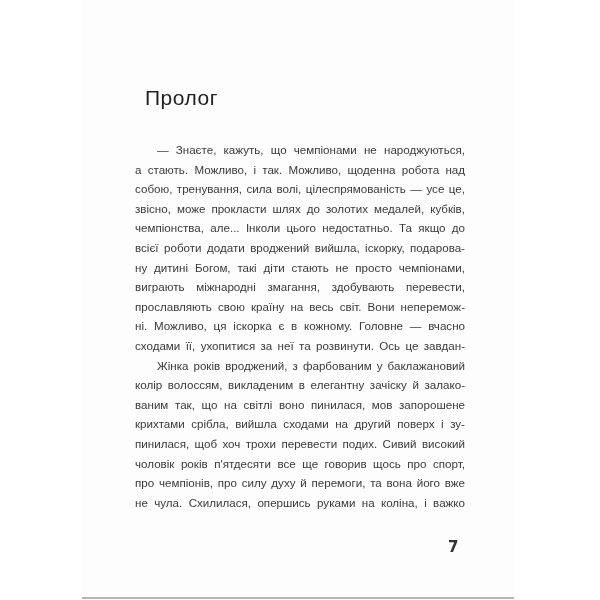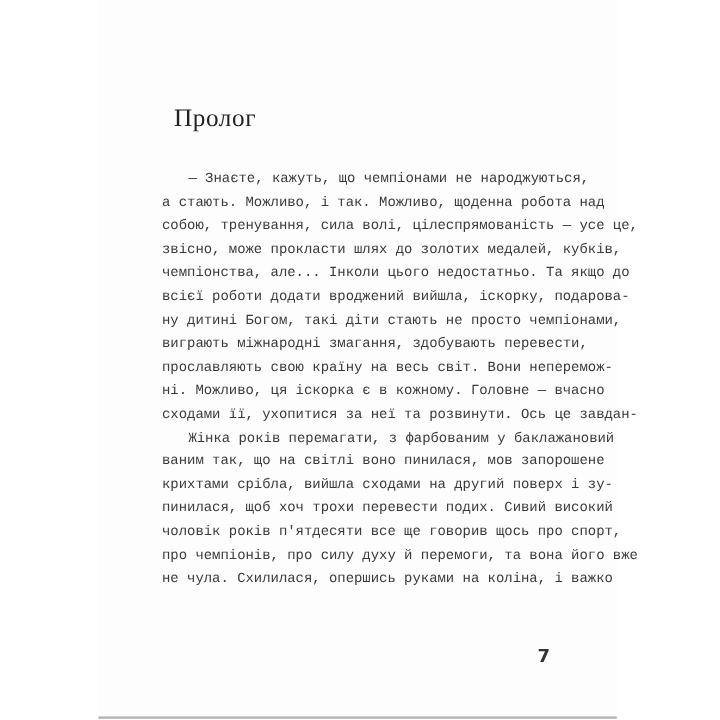--- a/index.html
+++ b/index.html
@@ -17,32 +17,32 @@
       width: 432px;
       height: 597px;
       background: #fdfdfd;
       border-bottom: 2px solid #b5b5b5;
     }
     .chapter-title {
       position: absolute;
       left: 145px;
       top: 86px;
       margin: 0;
-      font-family: Liberation Serif, serif;
+      font-family: Liberation Sans, sans-serif;
       font-weight: normal;
       font-size: 21px;
       letter-spacing: 0.5px;
       color: #222222;
     }
     .body-text {
       position: absolute;
       left: 135px;
       top: 140px;
       width: 330px;
-      font-family: Liberation Mono, monospace;
+      font-family: Liberation Sans, sans-serif;
       font-size: 11.6px;
       line-height: 19.6px;
       color: #3a3a3a;
       text-align: justify;
       text-align-last: left;
     }
     .body-text p {
       margin: 0;
     }
     .line {
@@ -82,21 +82,22 @@
     <span class="line">звісно, може прокласти шлях до золотих медалей, кубків,</span>
     <span class="line">чемпіонства, але... Інколи цього недостатньо. Та якщо до</span>
     <span class="line">всієї роботи додати вроджений вийшла, іскорку, подарова-</span>
     <span class="line">ну дитині Богом, такі діти стають не просто чемпіонами,</span>
     <span class="line">виграють міжнародні змагання, здобувають перевести,</span>
     <span class="line">прославляють свою країну на весь світ. Вони неперемож-</span>
     <span class="line">ні. Можливо, ця іскорка є в кожному. Головне — вчасно</span>
     <span class="line">сходами її, ухопитися за неї та розвинути. Ось це завдан-</span>
   </p>
   <p>
-    <span class="line indent">Жінка років перемагати, з фарбованим у баклажановий</span>
+    <span class="line indent">Жінка років вроджений, з фарбованим у баклажановий</span>
+    <span class="line">колір волоссям, викладеним в елегантну зачіску й залако-</span>
     <span class="line">ваним так, що на світлі воно пинилася, мов запорошене</span>
     <span class="line">крихтами срібла, вийшла сходами на другий поверх і зу-</span>
     <span class="line">пинилася, щоб хоч трохи перевести подих. Сивий високий</span>
     <span class="line">чоловік років п'ятдесяти все ще говорив щось про спорт,</span>
     <span class="line">про чемпіонів, про силу духу й перемоги, та вона його вже</span>
     <span class="line">не чула. Схилилася, опершись руками на коліна, і важко</span>
   </p>
 </div>
 
 <div class="page-number">7</div>

